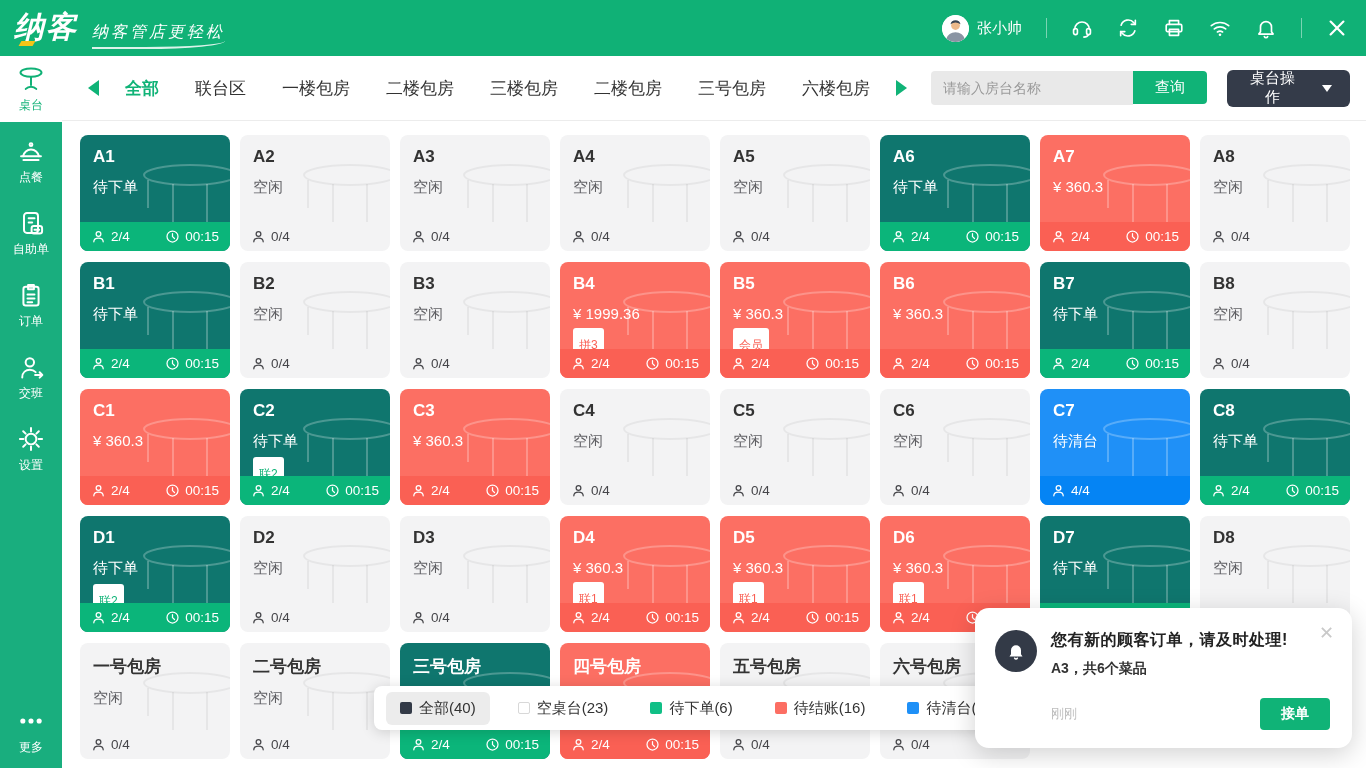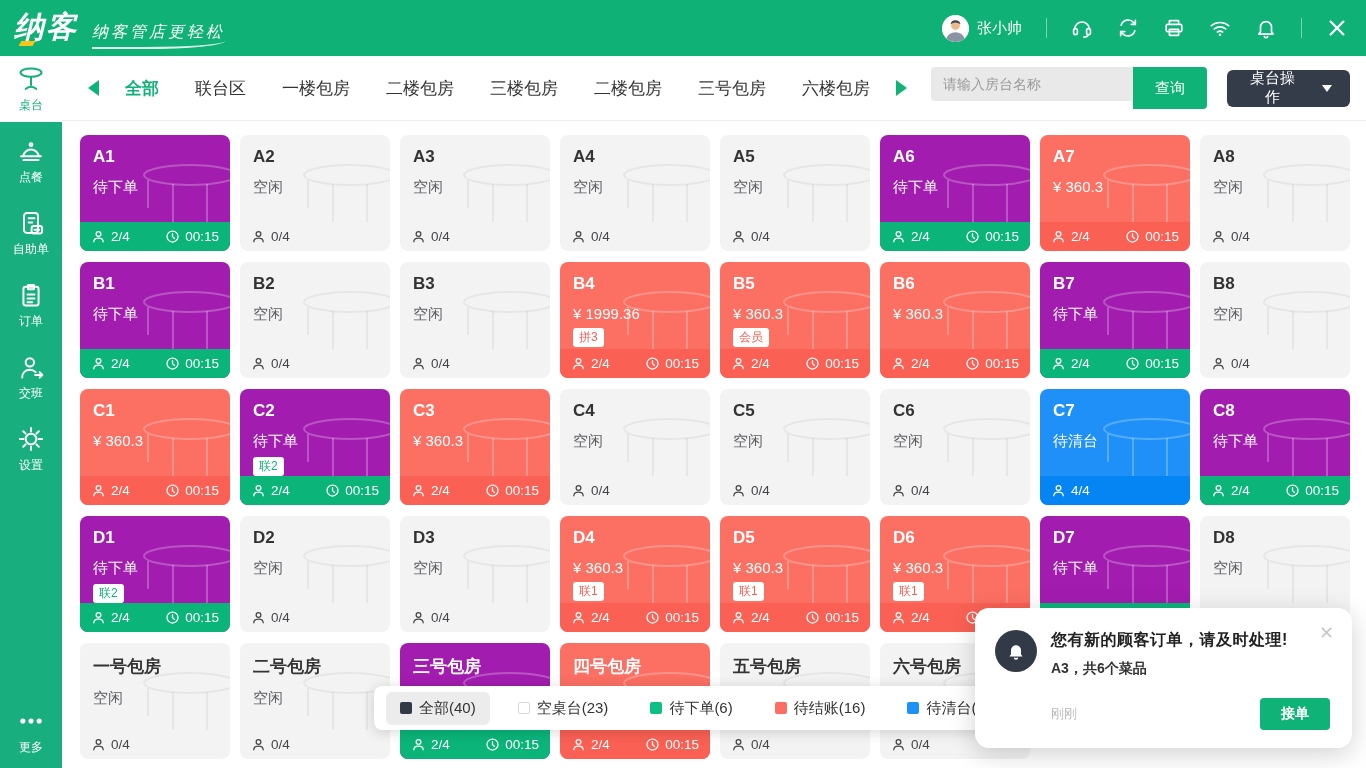--- a/index.html
+++ b/index.html
@@ -40,41 +40,41 @@
   .arrow { width:0; height:0; border-style:solid; cursor:pointer; }
   .arrow.left  { border-width:8px 11px 8px 0; border-color:transparent #10B377 transparent transparent; }
   .arrow.right { border-width:8px 0 8px 11px; border-color:transparent transparent transparent #10B377; }
   .tabs { display:flex; align-items:center; gap:36px; margin:0 26px; flex:1; }
   .tab { font-size:17px; color:#333; cursor:pointer; white-space:nowrap; }
   .tab.active { color:#10B377; font-weight:bold; }
   .search-group { display:flex; margin-left:24px; }
   .search-input { width:202px; height:34px; background:#e9e9e9; border:none; outline:none; padding:0 12px;
                   font-size:14px; color:#333; border-radius:4px 0 0 4px; font-family:"Liberation Sans",sans-serif; }
   .search-input::placeholder { color:#9a9a9a; }
-  .search-btn { width:74px; height:42px; background:#10B377; color:#fff; border:none; font-size:15px;
+  .search-btn { width:74px; height:33px; background:#10B377; color:#fff; border:none; font-size:15px;
                 border-radius:0 4px 4px 0; cursor:pointer; font-family:"Liberation Sans",sans-serif; }
   .ops-btn { margin-left:20px; height:37px; padding:0 18px; background:#343B49; color:#fff; border:none;
              border-radius:6px; font-size:15px; display:flex; align-items:center; gap:22px; cursor:pointer;
              font-family:"Liberation Sans",sans-serif; }
   .caret { width:0; height:0; border:5px solid transparent; border-top:7px solid #fff; margin-top:6px; }
 
   
   .grid { padding:14px 16px 0 18px; display:grid; grid-template-columns:repeat(8,150px);
           grid-auto-rows:116px; column-gap:10px; row-gap:11px; }
   .card { position:relative; border-radius:8px; padding:12px 13px; overflow:hidden; cursor:pointer; }
   .card .card-title { font-size:17px; font-weight:bold; }
   .card .card-status { margin-top:11px; font-size:15px; }
-  .card .card-badge { display:inline-block; margin-top:6px; background:#fff; font-size:12px; padding:1px 6px; border-radius:3px; }
+  .card .card-badge { display:inline-block; margin-top:6px; background:#fff; font-size:12px; padding:9px 6px; border-radius:3px; }
   .card-footer { position:absolute; left:0; right:0; bottom:0; height:29px; display:flex; align-items:center;
                  justify-content:space-between; padding:0 11px; font-size:13.5px; }
   .foot-cell { display:flex; align-items:center; gap:5px; }
   .foot-cell svg { width:15px; height:15px; fill:none; stroke-width:2; stroke-linecap:round; stroke-linejoin:round; }
   .table-art { position:absolute; right:-10px; bottom:26px; width:100px; height:62px; fill:none; stroke-width:2; }
 
-  .card.ordering { background:#a21caf; color:#fff; }
+  .card.ordering { background:#0f766e; color:#fff; }
   .card.ordering .card-footer { background:#0BB57A; }
   .card.ordering .card-badge { color:#0FB377; }
   .card.billing { background:#FC6F63; color:#fff; }
   .card.billing .card-footer { background:#FA6054; }
   .card.billing .card-badge { color:#FA5F53; }
   .card.cleaning { background:#1F90F7; color:#fff; }
   .card.cleaning .card-footer { background:#0584F4; }
   .card.idle { background:#F3F3F4; color:#333; }
   .card.idle .card-status { color:#5f5f63; }
   .card.idle .card-footer { color:#46464a; }

